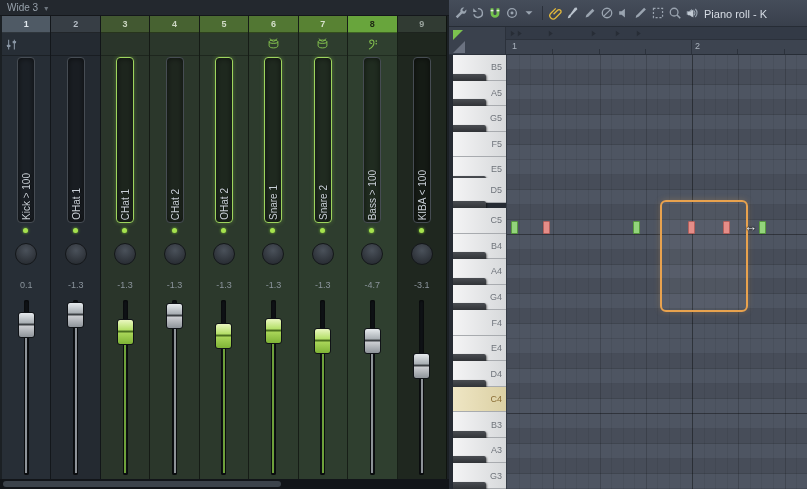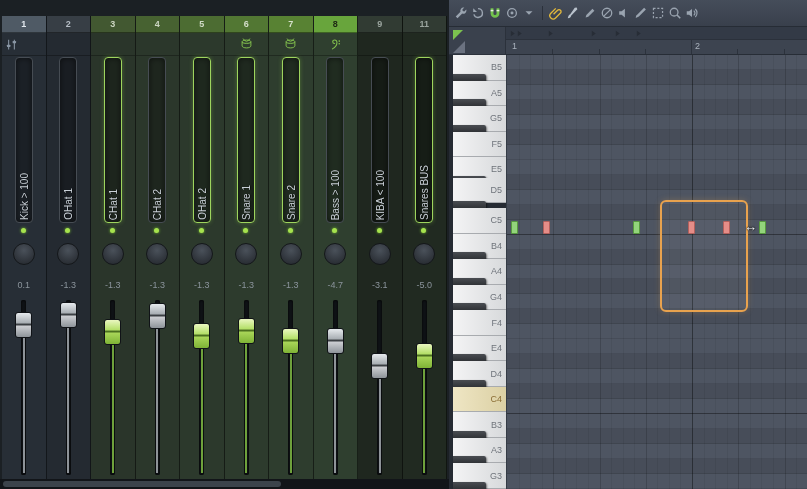--- a/index.html
+++ b/index.html
@@ -90,20 +90,23 @@
     background:rgba(255,255,255,.05); box-shadow:0 0 6px rgba(232,162,78,.25); }
   .resize-cursor { position:absolute; font-size:13px; font-weight:bold; color:#f2f5f8;
     text-shadow:0 0 2px #000, 0 0 2px #000; }
 </style>
 </head>
 <body>
 
 <div class="app">
 
   <section class="mixer">
+    <div class="mixer-titlebar">
+      <span>Wide 3</span><span class="caret">▾</span>
+    </div>
     <div class="channels">
         <div class="channel" style="background: rgb(39, 46, 54);">
           <div class="ch-header" style="background: rgb(79, 90, 101); color: rgb(226, 232, 238);">1</div>
           <div class="ch-icons left-align">
             <span class="icon" style="color: rgb(138, 151, 165);">
               <svg width="13" height="13" viewBox="0 0 16 16" fill="currentColor">
                 <path d="M4.5 2v12M11.5 2v12" stroke="currentColor" stroke-width="1.3"></path>
                 <rect x="2.4" y="8.2" width="4.2" height="3" rx=".8"></rect>
                 <rect x="9.4" y="3.6" width="4.2" height="3" rx=".8"></rect>
               </svg>
@@ -267,36 +270,20 @@
           </div>
           <div class="ch-led"></div>
           <div class="ch-knob"></div>
           <div class="ch-db">-3.1</div>
           <div class="ch-fader">
             <div class="fader-track"></div>
             <div class="fader-line" style="top: 81px; background: rgb(185, 191, 198);"></div>
             <div class="fader-handle grey" style="top: 57px;"></div>
           </div>
         </div>
-        <div class="channel" style="background: rgb(33, 42, 33);">
-          <div class="ch-header" style="background: rgb(49, 59, 51); color: rgb(154, 164, 158);">11</div>
-          <div class="ch-icons"></div>
-          <div class="ch-meter green"></div>
-          <div class="ch-name-wrap">
-            <span class="ch-name">Snares BUS</span>
-          </div>
-          <div class="ch-led"></div>
-          <div class="ch-knob"></div>
-          <div class="ch-db">-5.0</div>
-          <div class="ch-fader">
-            <div class="fader-track"></div>
-            <div class="fader-line" style="top: 71px; background: rgb(143, 210, 74);"></div>
-            <div class="fader-handle green" style="top: 47px;"></div>
-          </div>
-        </div>
       </div>
     <div class="mixer-scrollbar">
       <div class="sb-handle"></div>
     </div>
   </section>
 
   <section class="piano-roll">
     <div class="pr-toolbar">
       <div class="tb-icons">
           <span class="icon" style="color: rgb(154, 164, 176);">
@@ -371,20 +358,30 @@
               <path d="M10.3 10.3L14 14" stroke="currentColor" stroke-width="1.8"></path>
             </svg>
           </span>
           <span class="icon" style="color: rgb(154, 164, 176);">
             <svg width="14" height="14" viewBox="0 0 16 16" fill="currentColor">
               <path d="M2 6v4h2.6L8 12.6V3.4L4.6 6z"></path>
               <path d="M10 5.2a4 4 0 0 1 0 5.6M11.8 3.4a6.5 6.5 0 0 1 0 9.2" fill="none" stroke="currentColor" stroke-width="1.3"></path>
             </svg>
           </span>
         </div>
+      <div class="pr-title">
+        <span class="icon" id="title-speaker">
+            <span class="icon" style="color: rgb(195, 203, 212);">
+              <svg width="13" height="13" viewBox="0 0 16 16" fill="currentColor">
+                <path d="M2.5 6v4h2.8L9 13V3L5.3 6z"></path>
+              </svg>
+            </span>
+          </span>
+        <span>Piano roll - K</span>
+      </div>
     </div>
     <div class="pr-corner">
       <svg width="57" height="28">
         <polygon points="4,3 14,3 4,13" fill="#7cc24f"></polygon>
         <polygon points="4,26 16,14 16,26" fill="#6b7280"></polygon>
       </svg>
     </div>
     <div class="pr-ruler">
       <div class="ruler-mini">
           <span class="icon" style="color: rgb(39, 45, 54); left: 2px;">

